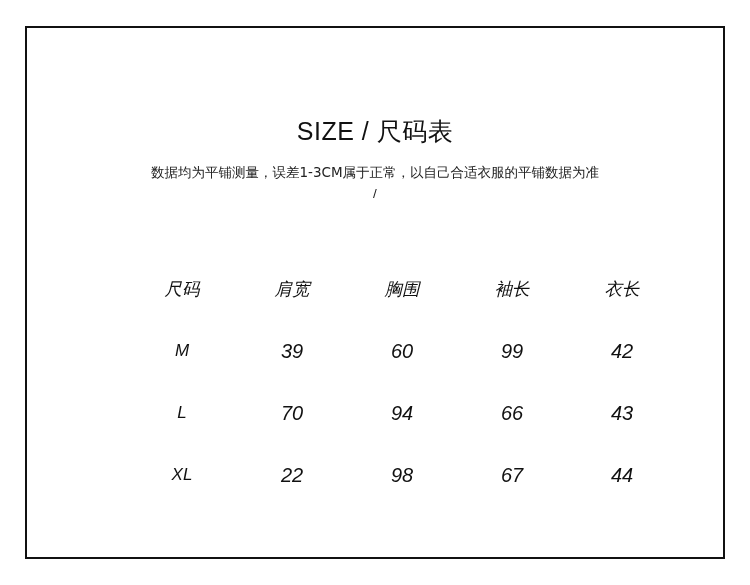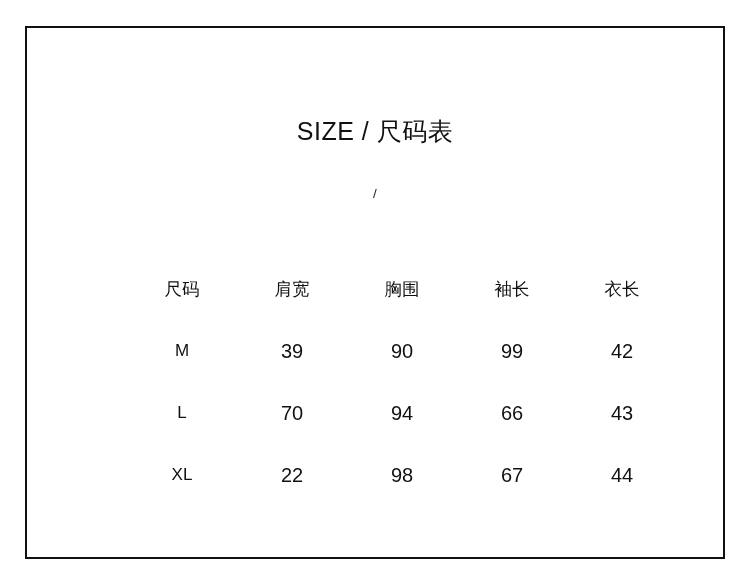--- a/index.html
+++ b/index.html
@@ -79,20 +79,21 @@
     width: 550px;
     border-collapse: collapse;
     table-layout: fixed;
   }
   table.size-table th,
   table.size-table td {
     text-align: center;
     font-weight: 400;
     border: none;
     padding: 0;
+    font-style: italic;
   }
   table.size-table th {
     height: 62px;
     font-size: 17.5px;
     color: #111111;
     font-family: "DejaVu Sans", "Liberation Sans", sans-serif;
     vertical-align: middle;
   }
   table.size-table td {
     height: 62px;
@@ -112,20 +113,21 @@
 </style>
 </head>
 <body>
 
 <div class="page">
   <div class="frame">
     <div class="content">
 
       <div class="title">SIZE / 尺码表</div>
 
+      <div class="subtitle">数据均为平铺测量，误差1-3CM属于正常，以自己合适衣服的平铺数据为准</div>
 
       <div class="subtitle-second">/</div>
 
       <table class="size-table">
         <colgroup>
           <col class="c0">
             <col class="c1">
             <col class="c2">
             <col class="c3">
             <col class="c4">
@@ -136,21 +138,21 @@
             <th>肩宽</th>
             <th>胸围</th>
             <th>袖长</th>
             <th>衣长</th>
           </tr>
         </thead>
         <tbody>
           <tr>
             <td class="size-label">M</td>
             <td>39</td>
-            <td>90</td>
+            <td>60</td>
             <td>99</td>
             <td>42</td>
           </tr>
           <tr>
             <td class="size-label">L</td>
             <td>70</td>
             <td>94</td>
             <td>66</td>
             <td>43</td>
           </tr>

